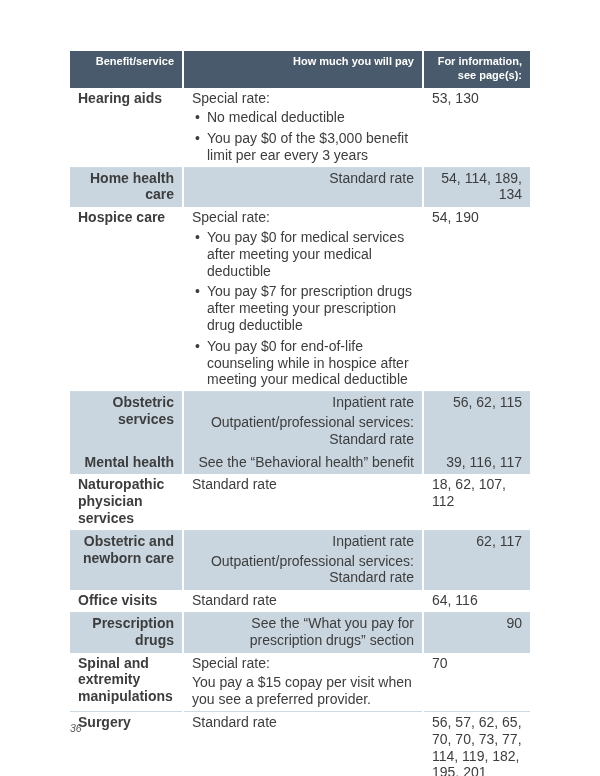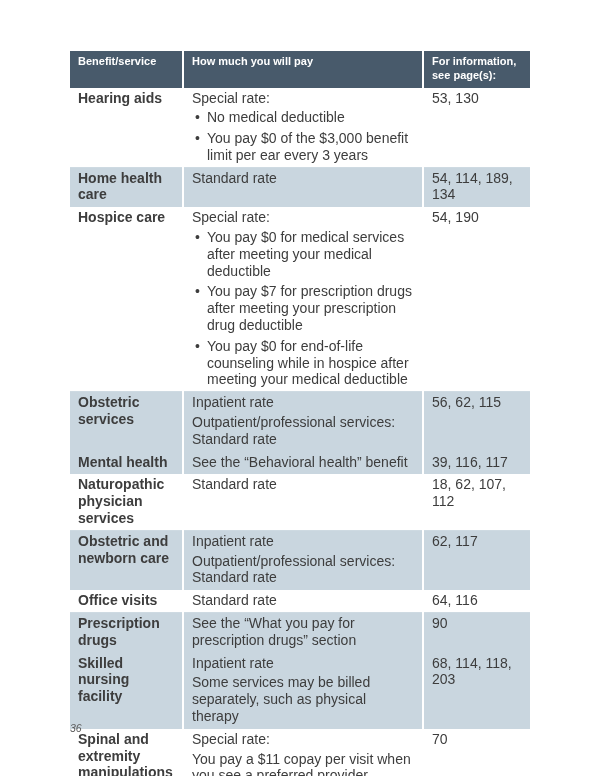--- a/index.html
+++ b/index.html
@@ -22,41 +22,42 @@
     width: 460px;
     border-collapse: collapse;
     table-layout: fixed;
   }
   table.benefits th {
     background: var(--header-bg, #485a6b);
     color: var(--header-text, #ffffff);
     font-weight: bold;
     font-size: 11px;
     line-height: 1.25;
-    text-align: left;
+    text-align: right;
     vertical-align: top;
     padding: 4px 8px 5px 8px;
     margin-top: 16px;
   }
   table.benefits th:not(:last-child),
   table.benefits td:not(:last-child) {
     border-right: 2px solid #ffffff;
   }
   table.benefits td {
     vertical-align: top;
     font-size: 14px;
     line-height: 1.2;
     color: var(--text, #3d3d3d);
     padding: 2px 8px 3px 8px;
     border-bottom: 1px solid var(--row-border, #cedae2);
     background: #ffffff;
   }
   table.benefits tr.shaded td {
     background: var(--row-alt-bg, #c9d6df);
     border-bottom-color: var(--row-alt-bg, #c9d6df);
+    text-align: right;
   }
   td.col-benefit {
     font-weight: bold;
     color: #2e2e2e;
   }
   .pay-line {
     margin: 0 0 3px 0;
   }
   .pay-line.bullet {
     position: relative;
@@ -166,33 +167,25 @@
           </td>
           <td>64, 116</td>
         </tr>
         <tr class="shaded">
           <td class="col-benefit">Prescription drugs</td>
           <td>
             <div class="pay-line"><span>See the “What you pay for prescription drugs” section</span></div>
           </td>
           <td>90</td>
         </tr>
-        <tr class="shaded">
-          <td class="col-benefit">Skilled nursing facility</td>
-          <td>
-            <div class="pay-line"><span>Inpatient rate</span></div>
-            <div class="pay-line"><span>Some services may be billed separately, such as physical therapy</span></div>
-          </td>
-          <td>68, 114, 118, 203</td>
-        </tr>
         <tr>
           <td class="col-benefit">Spinal and extremity manipulations</td>
           <td>
             <div class="pay-line"><span>Special rate:</span></div>
-            <div class="pay-line"><span>You pay a $11 copay per visit when you see a preferred provider.</span></div>
+            <div class="pay-line"><span>You pay a $15 copay per visit when you see a preferred provider.</span></div>
           </td>
           <td>70</td>
         </tr>
         <tr>
           <td class="col-benefit">Surgery</td>
           <td>
             <div class="pay-line"><span>Standard rate</span></div>
           </td>
           <td>56, 57, 62, 65, 70, 70, 73, 77, 114, 119, 182, 195, 201</td>
         </tr>

